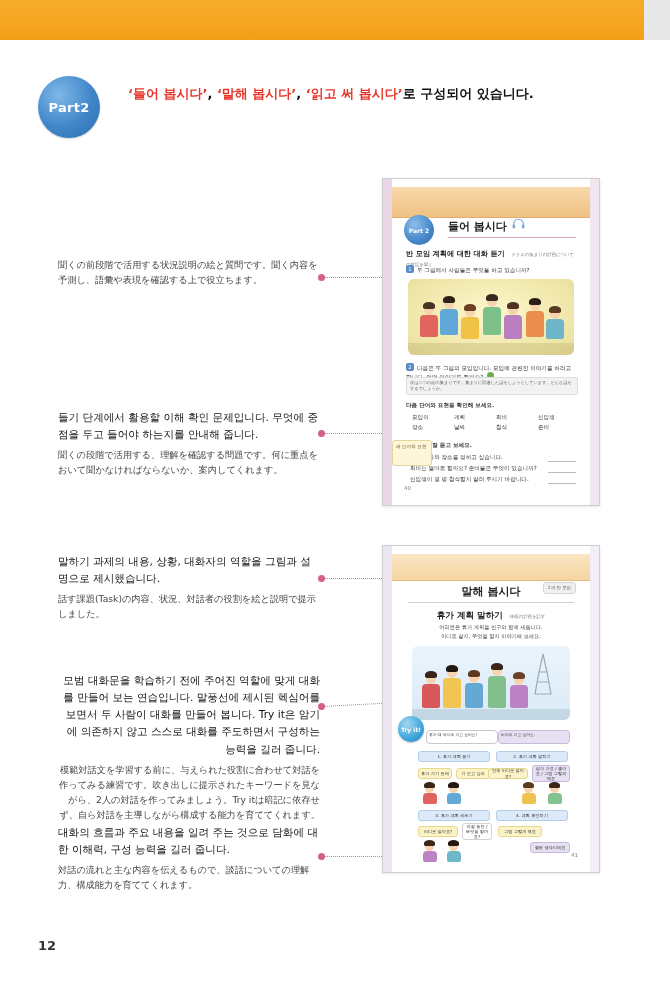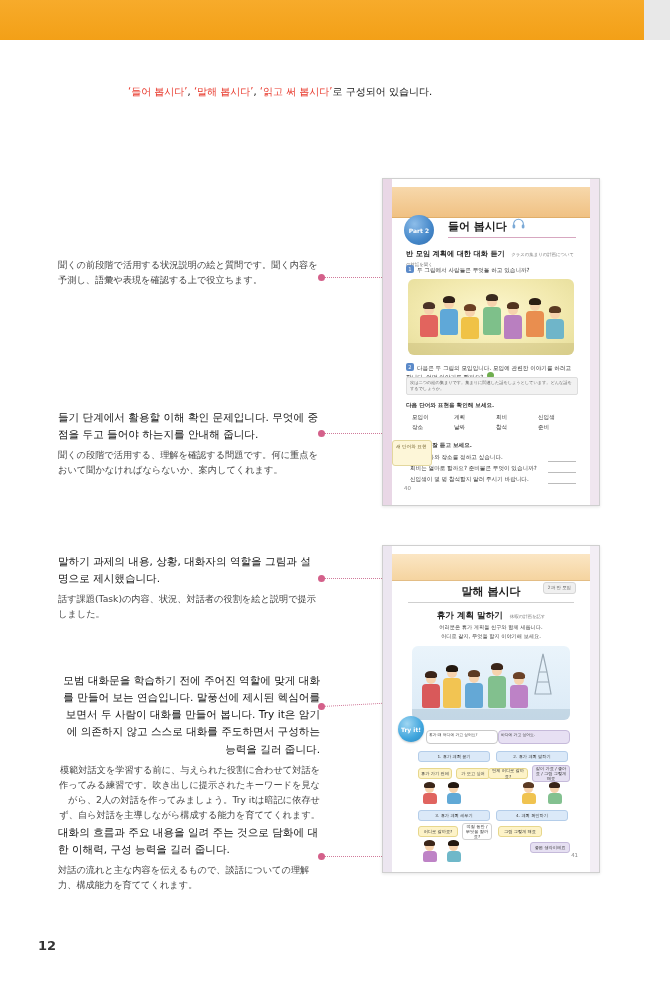--- a/index.html
+++ b/index.html
@@ -54,23 +54,23 @@
     justify-content: center;
     letter-spacing: 0.3px;
     box-shadow: 0 1px 2px rgba(0,0,0,0.18);
   }
   .intro-block {
     position: absolute;
     left: 128px; top: 84px;
     width: 500px;
   }
   .intro-kr {
-    font-size: 10px;
+    font-size: 13px;
     color: #111111;
-    font-weight: normal;
+    font-weight: bold;
     line-height: 1.5;
   }
   .intro-kr .hl {
     color: #e8372a;
   }
   .intro-jp {
     margin-top: 9px;
     font-size: 8.6px;
     color: #333333;
     line-height: 1.55;
@@ -343,20 +343,21 @@
 </head>
 <body>
 
 <div class="page">
 
   <div class="top-band">
     <div class="top-band-inner"></div>
     <div class="band-corner"></div>
   </div>
 
+  <div class="part-badge">Part2</div>
 
   <div class="intro-block">
     <div class="intro-kr">
       <span class="hl">‘들어 봅시다’</span><span>, </span><span class="hl">‘말해 봅시다’</span><span>, </span><span class="hl">‘읽고 써 봅시다’</span><span>로 구성되어 있습니다.</span>
     </div>
   </div>
 
   <div class="txt-block" style="left:58px; top:253px;">
     <div class="txt-jp">聞くの前段階で活用する状況説明の絵と質問です。聞く内容を予測し、語彙や表現を確認する上で役立ちます。</div>
   </div>

